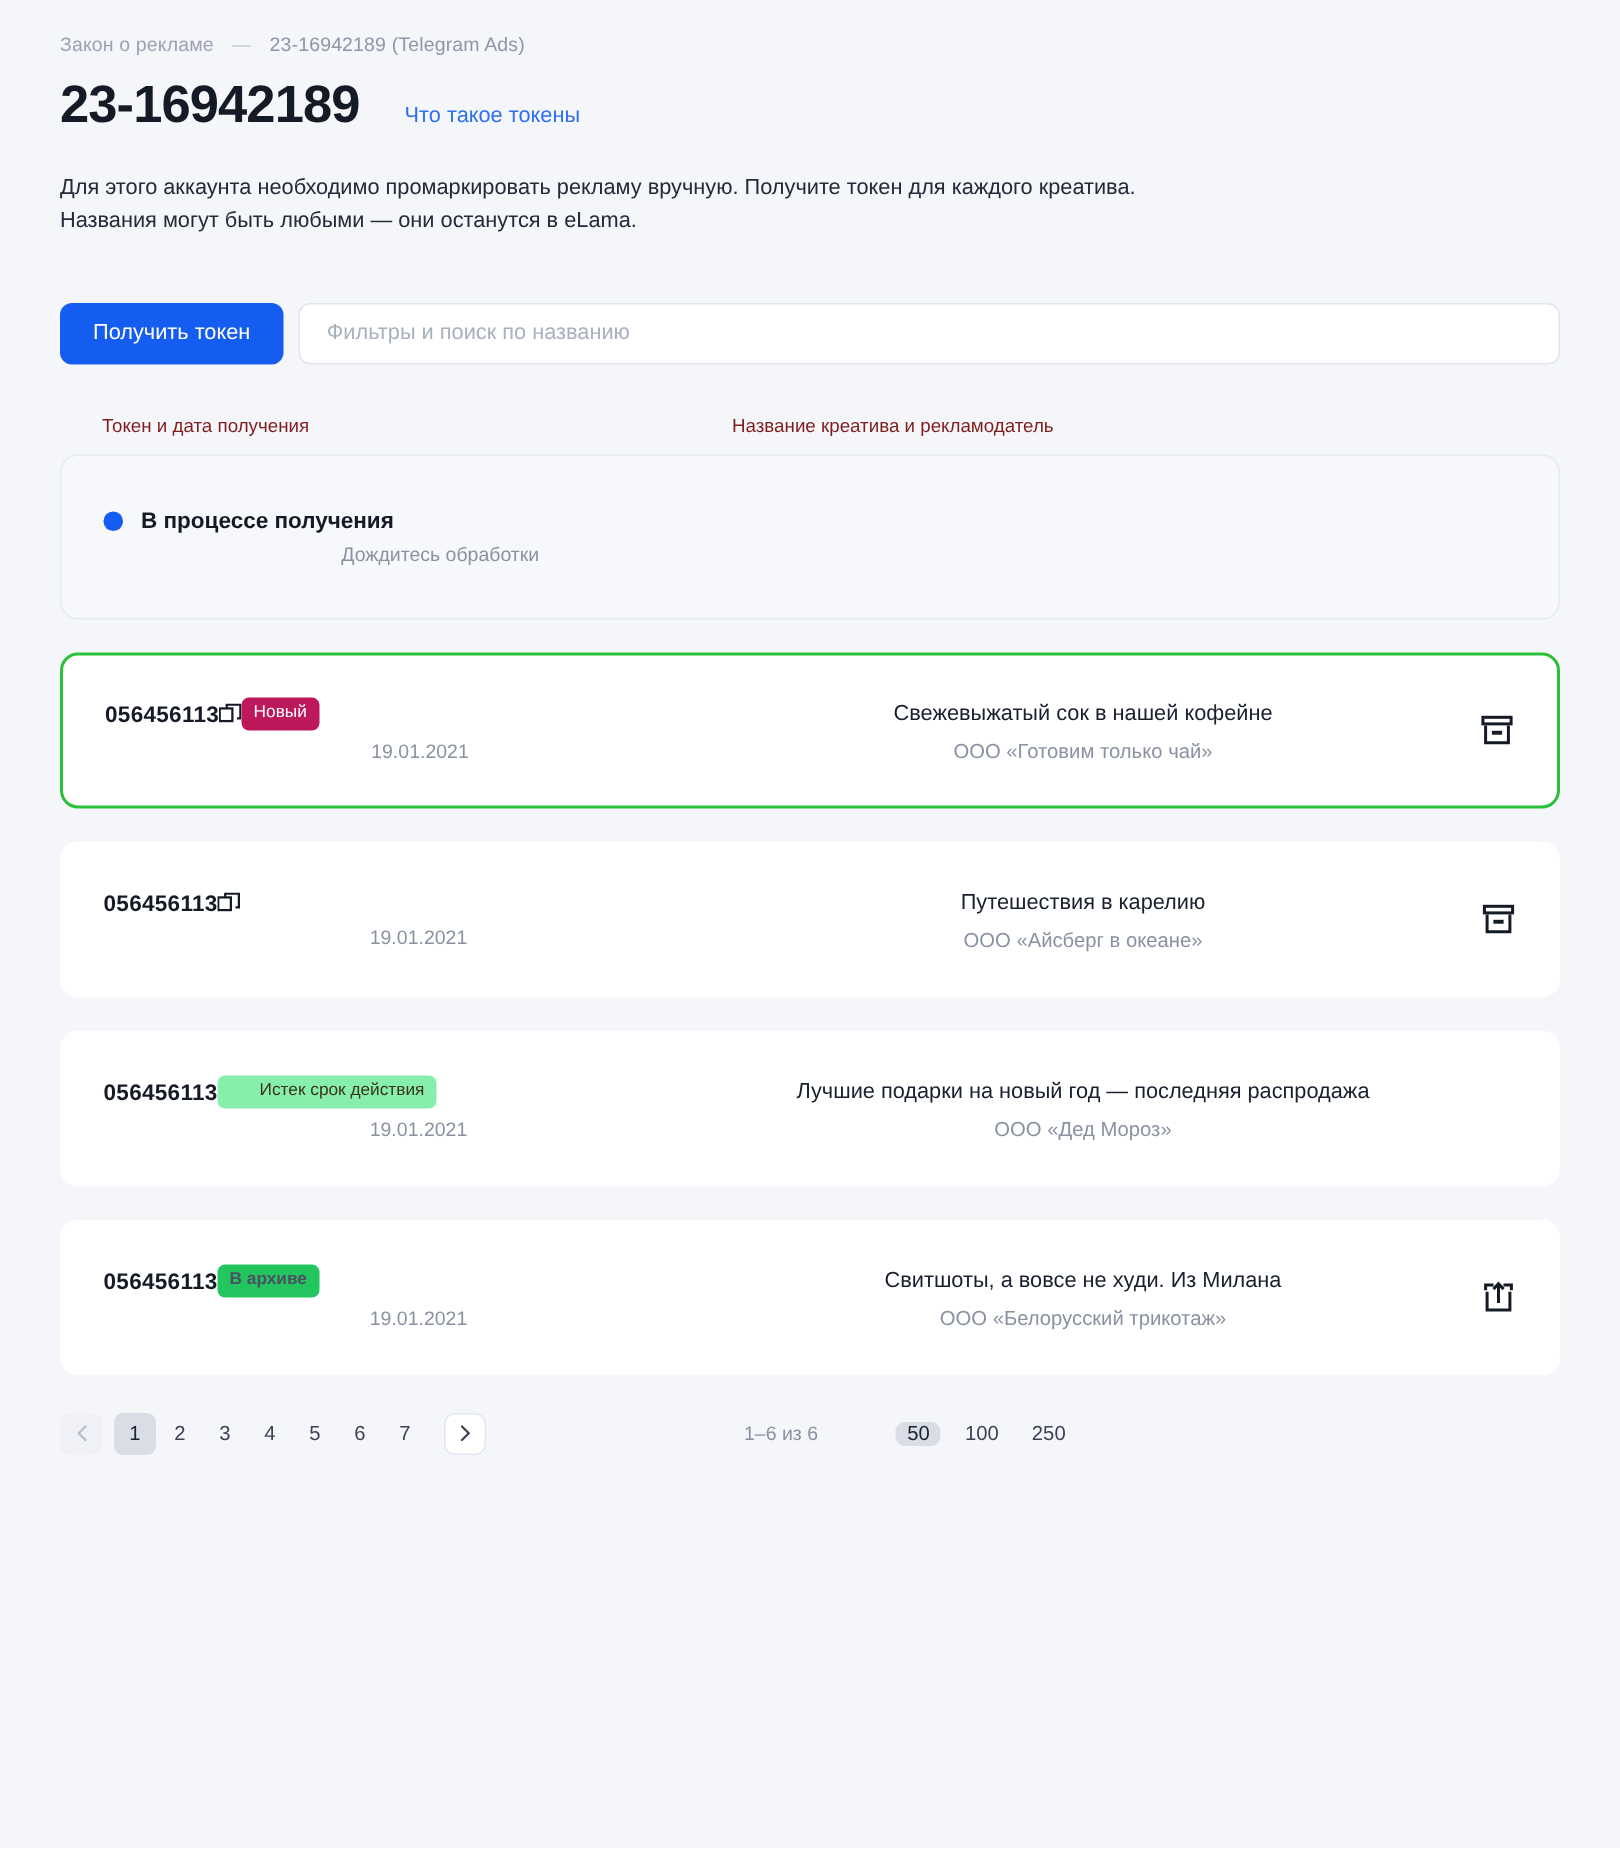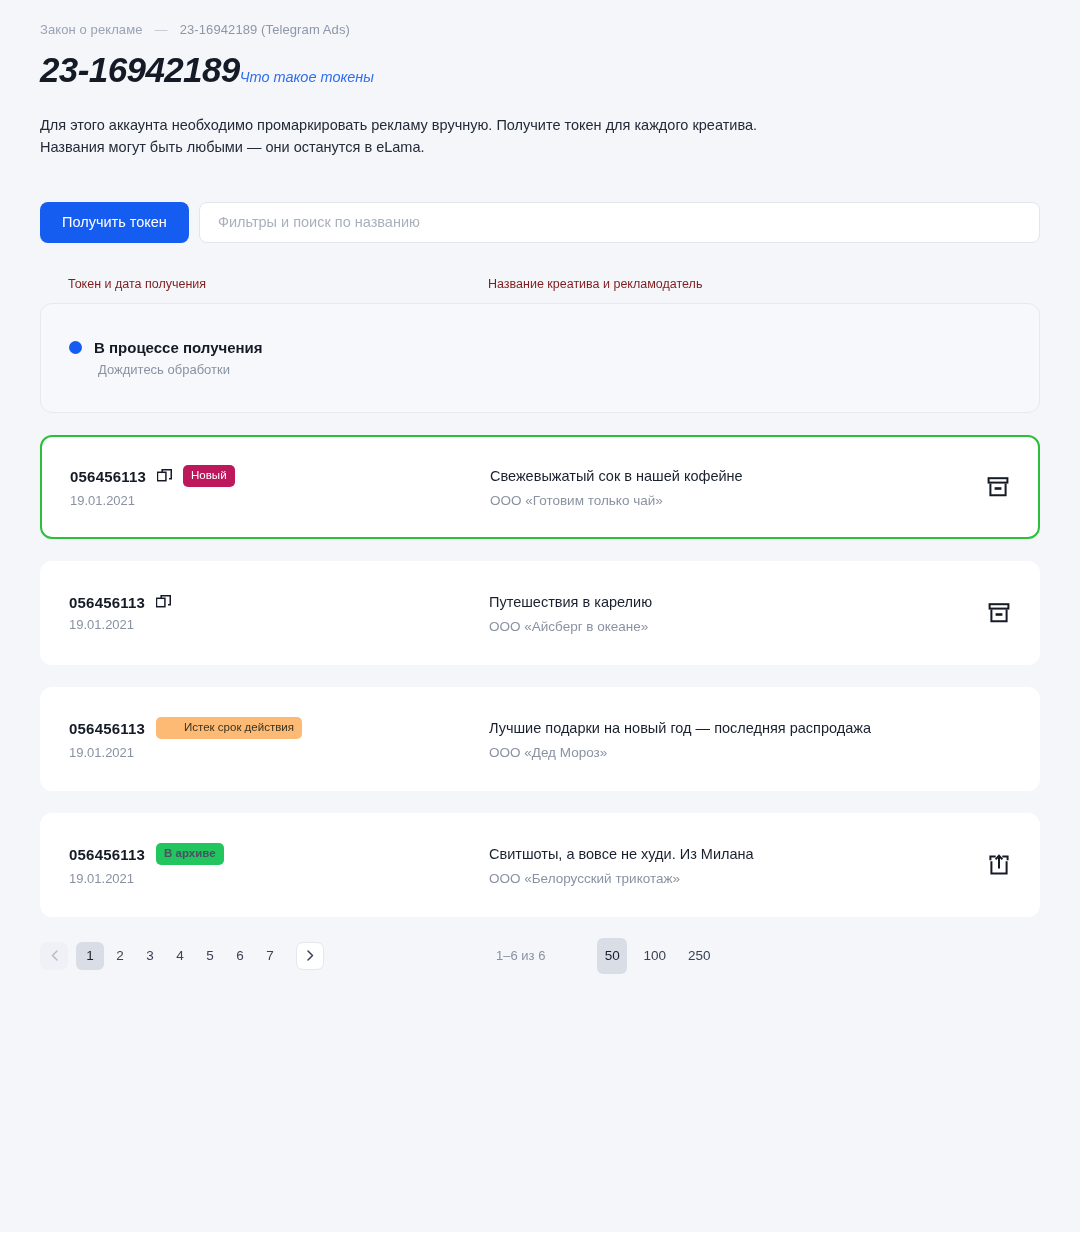--- a/index.html
+++ b/index.html
@@ -36,22 +36,22 @@
     color: #9AA3B4;
     letter-spacing: .1px;
   }
   .breadcrumb .crumb-sep { color: #C2C8D4; }
   .breadcrumb .crumb-current { color: #8E97A8; }
 
   
   .title-row {
     display: flex;
     align-items: baseline;
+    gap: 30px;
     margin-top: 14px;
-    font-style: italic;
   }
   .page-title {
     font-size: 35px;
     font-weight: bold;
     letter-spacing: -0.6px;
     color: #151B26;
     line-height: 1.1;
   }
   .title-link {
     font-size: 14.5px;
@@ -125,20 +125,21 @@
   .card {
     position: relative;
     display: flex;
     align-items: center;
     background: #fff;
     border: 1px solid transparent;
     border-radius: 12px;
     min-height: 104px;
     padding: 0 28px;
     margin-bottom: 22px;
+    text-align: center;
   }
   .card.muted {
     background: #F7F8FB;
     border-color: #E6E9EF;
     min-height: 110px;
   }
   .card.error {
     background: #fff;
     border: 2px solid #F5333F;
     min-height: 108px;
@@ -155,21 +156,20 @@
     width: 56px;
     display: flex;
     justify-content: flex-end;
     align-items: center;
   }
 
   
   .token-line {
     display: flex;
     align-items: center;
-    gap: 11px;
   }
   .token-id {
     font-size: 15px;
     font-weight: bold;
     color: #151B26;
     letter-spacing: .2px;
   }
   .token-date {
     margin-top: 6px;
     font-size: 13px;
@@ -227,21 +227,21 @@
   
   .badge {
     display: inline-block;
     font-size: 11.5px;
     line-height: 1;
     padding: 5px 8px;
     border-radius: 5px;
     white-space: nowrap;
   }
   .badge-new { background: #be185d; color: #fff; }
-  .badge-expired { background: #fdba74; color: #3A3320; padding-left: 28px; }
+  .badge-expired { background: #86efac; color: #3A3320; padding-left: 28px; }
   .badge-archived { background: #22c55e; color: #4A5163; font-weight: bold; }
 
   .icon-copy {
     display: inline-flex;
     cursor: pointer;
     line-height: 0;
   }
 
   
   .creative-name {
@@ -312,21 +312,21 @@
     color: #8A92A2;
   }
   .pg-sizes {
     margin-left: 52px;
     display: flex;
     align-items: center;
     gap: 10px;
   }
   .pg-size {
     min-width: 30px;
-    height: 36px;
+    height: 16px;
     border-radius: 6px;
     display: flex;
     align-items: center;
     justify-content: center;
     font-size: 13.5px;
     color: #3A4253;
     cursor: pointer;
     background: transparent;
     border: none;
     font-family: inherit;

